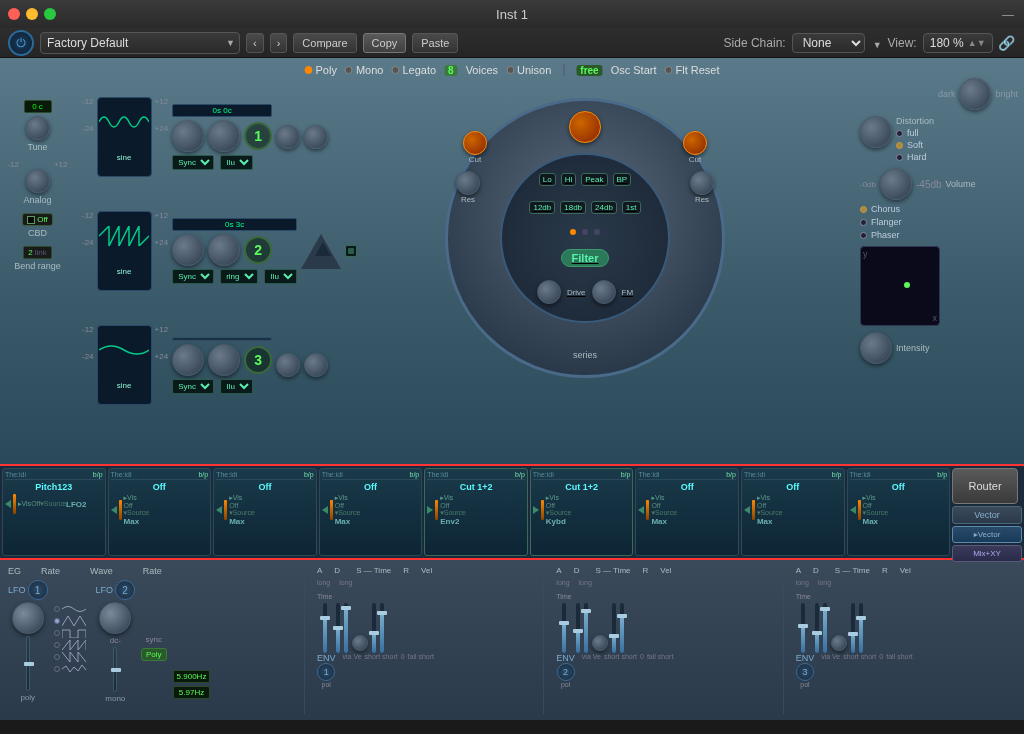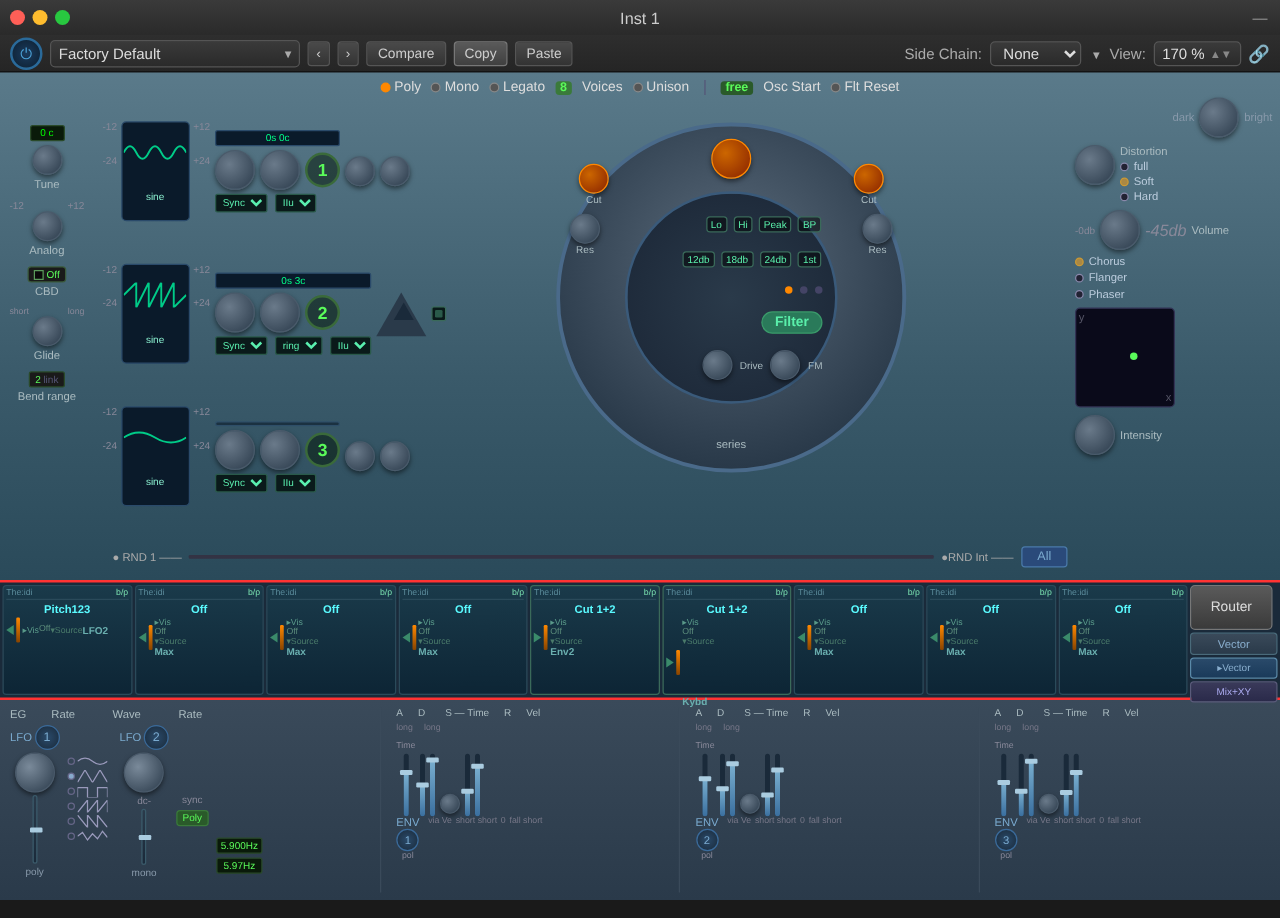--- a/index.html
+++ b/index.html
@@ -517,21 +517,21 @@
   <div class="toolbar-spacer"></div>
   <span class="side-chain-label">Side Chain:</span>
   <select class="side-chain-select">
     <option>None</option>
   </select>
   <span style="position:relative; margin-left:2px;">
     <span style="color:#aaa; font-size:9px;">▼</span>
   </span>
   <span class="view-label">View:</span>
   <div class="view-control">
-    <span>170 %</span>
+    <span>180 %</span>
     <span style="color:#888; font-size:9px;">▲▼</span>
   </div>
   <span class="link-icon">🔗</span>
 </div>
 
 <div class="synth-main">
 
   <div class="mode-bar">
     <div class="radio-item">
       <div class="radio-dot orange"></div>
@@ -578,28 +578,20 @@
     </div>
 
     <div style="display:flex; flex-direction:column; align-items:center; margin-bottom:8px;">
       <div style="background:#1a1a1a; border:1px solid #3a5a3a; border-radius:3px; color:#5afa5a; font-size:8px; padding:1px 4px; display:flex; align-items:center; gap:2px;">
         <span style="width:8px;height:8px;border:1px solid #5a9a5a;display:inline-block;background:#0a0a0a;"></span>
         <span>Off</span>
       </div>
       <span class="param-label">CBD</span>
     </div>
 
-    <div style="display:flex; flex-direction:column; align-items:center; margin-bottom:8px;">
-      <div style="display:flex; gap:2px; font-size:7px; color:#889; width:60px; justify-content:space-between;">
-        <span>short</span>
-          <span>long</span>
-      </div>
-      <div class="knob knob-sm"></div>
-      <span class="param-label">Glide</span>
-    </div>
 
     <div style="display:flex; flex-direction:column; align-items:center;">
       <div style="background:#1a1a1a; border:1px solid #2a4a2a; border-radius:2px; color:#5afa5a; font-size:8px; padding:1px 4px; display:flex; align-items:center; gap:2px;">
         <span>2</span>
         <span style="color:#557;">link</span>
       </div>
       <span class="param-label">Bend range</span>
     </div>
   </div>
 
@@ -753,21 +745,21 @@
       </div>
       <div style="position:absolute; top:70px; left:8px;">
         <div class="knob knob-sm"></div>
         <div style="color:#aabbc0;font-size:8px;text-align:center;">Res</div>
       </div>
       <div style="position:absolute; top:70px; right:8px;">
         <div class="knob knob-sm"></div>
         <div style="color:#aabbc0;font-size:8px;text-align:center;">Res</div>
       </div>
 
-      <div style="width:170px; height:170px; border-radius:50%; background:radial-gradient(circle, #2a3a4a, #1a2535); border:2px solid #3a5a7a; display:flex; flex-direction:column; align-items:flex-end; justify-content:space-around; padding:10px;">
+      <div style="width:170px; height:170px; border-radius:50%; background:radial-gradient(circle, #2a3a4a, #1a2535); border:2px solid #3a5a7a; display:flex; flex-direction:column; align-items:center; justify-content:space-around; padding:10px;text-decoration:underline;">
 
         <div style="display:flex; gap:3px; flex-wrap:wrap; justify-content:center;">
           <div class="filter-type-btn">Lo</div>
           <div class="filter-type-btn">Hi</div>
           <div class="filter-type-btn">Peak</div>
           <div class="filter-type-btn">BP</div>
         </div>
         <div style="display:flex; gap:3px; flex-wrap:wrap; justify-content:center;">
           <div class="filter-type-btn">12db</div>
           <div class="filter-type-btn">18db</div>
@@ -816,21 +808,21 @@
         <div class="effect-option">
           <div class="effect-dot"></div>
           <span>Hard</span>
         </div>
       </div>
     </div>
 
     <div style="display:flex; align-items:center; gap:4px; margin-bottom:4px;">
       <div style="font-size:8px;color:#889;">-0db</div>
       <div class="knob knob-md"></div>
-      <div style="font-size:13px;color:#889;font-style:italic;">-45db</div>
+      <div style="font-size:10px;color:#889;">-45db</div>
       <span style="color:#aabbc0;font-size:9px;">Volume</span>
     </div>
 
     <div style="margin-bottom:6px;">
       <div class="effect-option" style="margin-bottom:3px;">
         <div class="effect-dot active"></div>
         <span>Chorus</span>
       </div>
       <div class="effect-option" style="margin-bottom:3px;">
         <div class="effect-dot"></div>
@@ -848,26 +840,20 @@
       <span class="xy-label xy-x">x</span>
     </div>
 
     <div style="display:flex; align-items:center; gap:4px; margin-top:6px;text-align:right;">
       <div class="knob knob-md"></div>
       <span style="color:#aabbc0;font-size:9px;">Intensity</span>
     </div>
 
   </div>
 
-  <div style="position:absolute; bottom:10px; left:90px; right:170px; display:flex; align-items:center; gap:6px;">
-    <span style="color:#aaa;font-size:9px;">● RND  1 ——</span>
-    <div style="flex:1; height:3px; background:#334; border-radius:1px;"></div>
-    <span style="color:#aaa;font-size:9px;">●RND Int ——</span>
-    <div style="background:#2a4a7a; border:1px solid #4a7aaa; border-radius:3px; padding:2px 12px; color:#7aaacf; font-size:10px;">All</div>
-  </div>
 </div>
 
 <div class="mod-matrix">
 
   <div class="mod-slot">
     <div class="mod-slot-header">
       <span>The:idi</span>
       <span class="mod-slot-bp">b/p</span>
     </div>
     <div class="mod-slot-target">Pitch123</div>
@@ -961,21 +947,21 @@
       <span class="mod-slot-bp">b/p</span>
     </div>
     <div class="mod-slot-target">Cut 1+2</div>
     <div class="mod-slot-row">
       <div class="mod-arrow mod-arrow-right"></div>
       <div class="mod-indicator"></div>
       <div style="display:flex;flex-direction:column;flex:1;">
         <span style="color:#5a9a8a;font-size:7px;">▸Vis</span>
         <span style="color:#5a8a7a;font-size:7px;">Off</span>
         <span style="color:#4a7a6a;font-size:7px;">▾Source</span>
-        <span style="color:#6aafaf;font-size:8px;font-weight:bold;margin-top:40px;">Kybd</span>
+        <span style="color:#6aafaf;font-size:8px;font-weight:bold;">Kybd</span>
       </div>
     </div>
   </div>
 
   <div class="mod-slot">
     <div class="mod-slot-header">
       <span>The:idi</span>
       <span class="mod-slot-bp">b/p</span>
     </div>
     <div class="mod-slot-target">Off</div>

